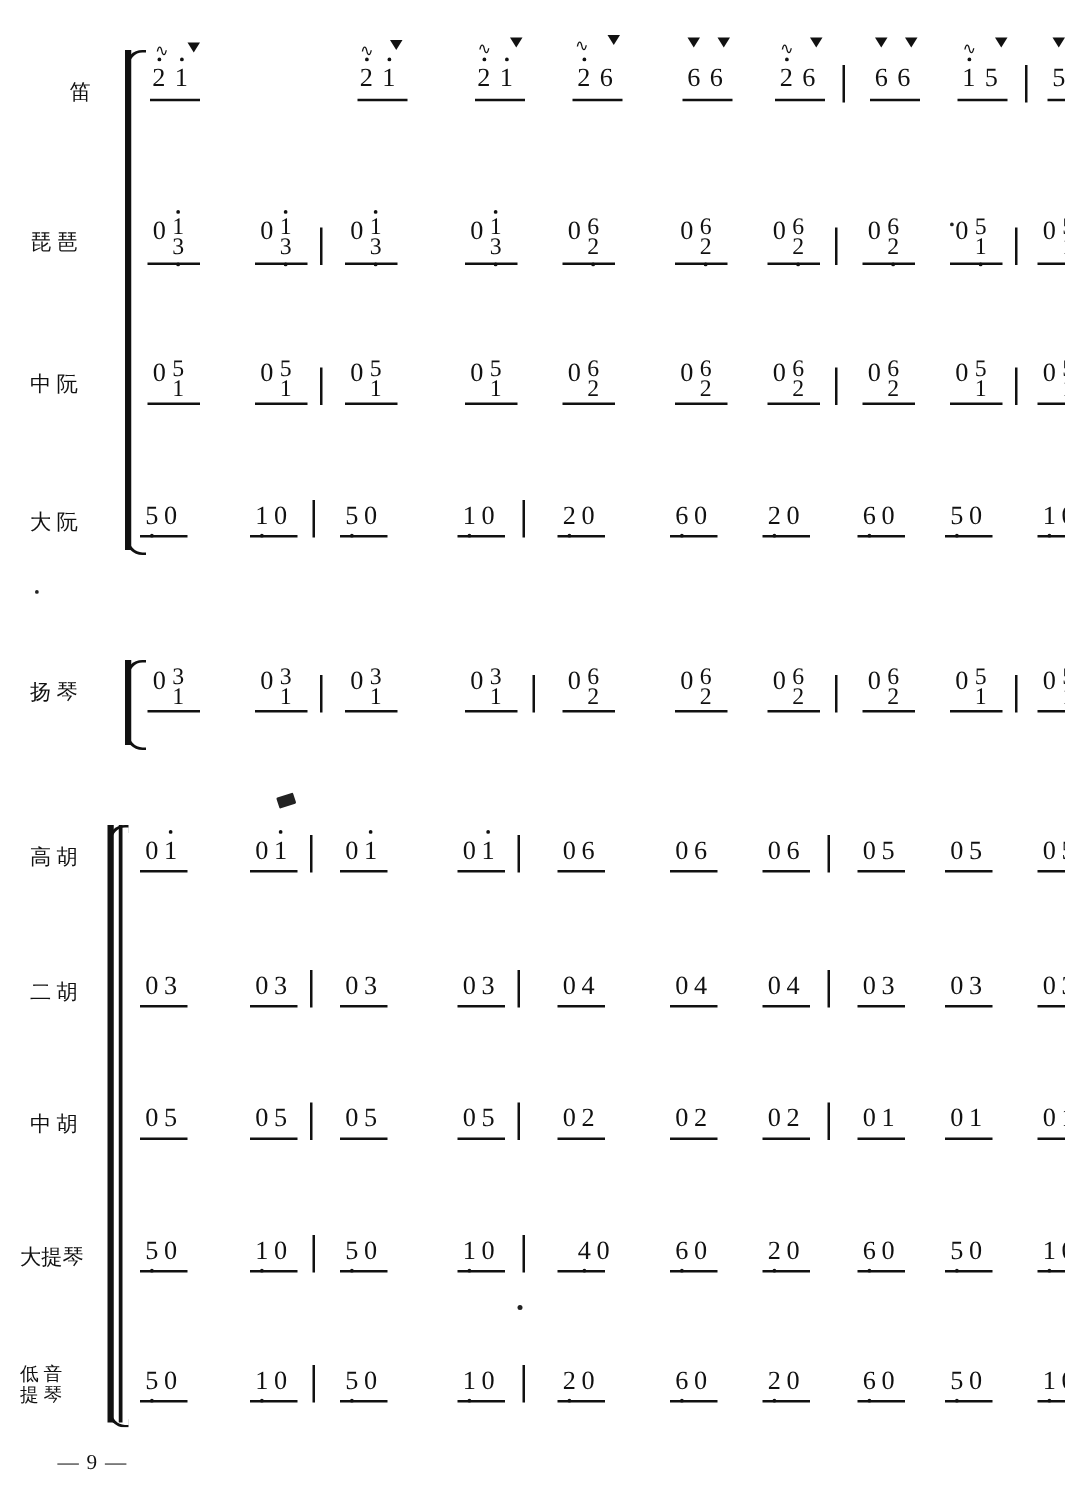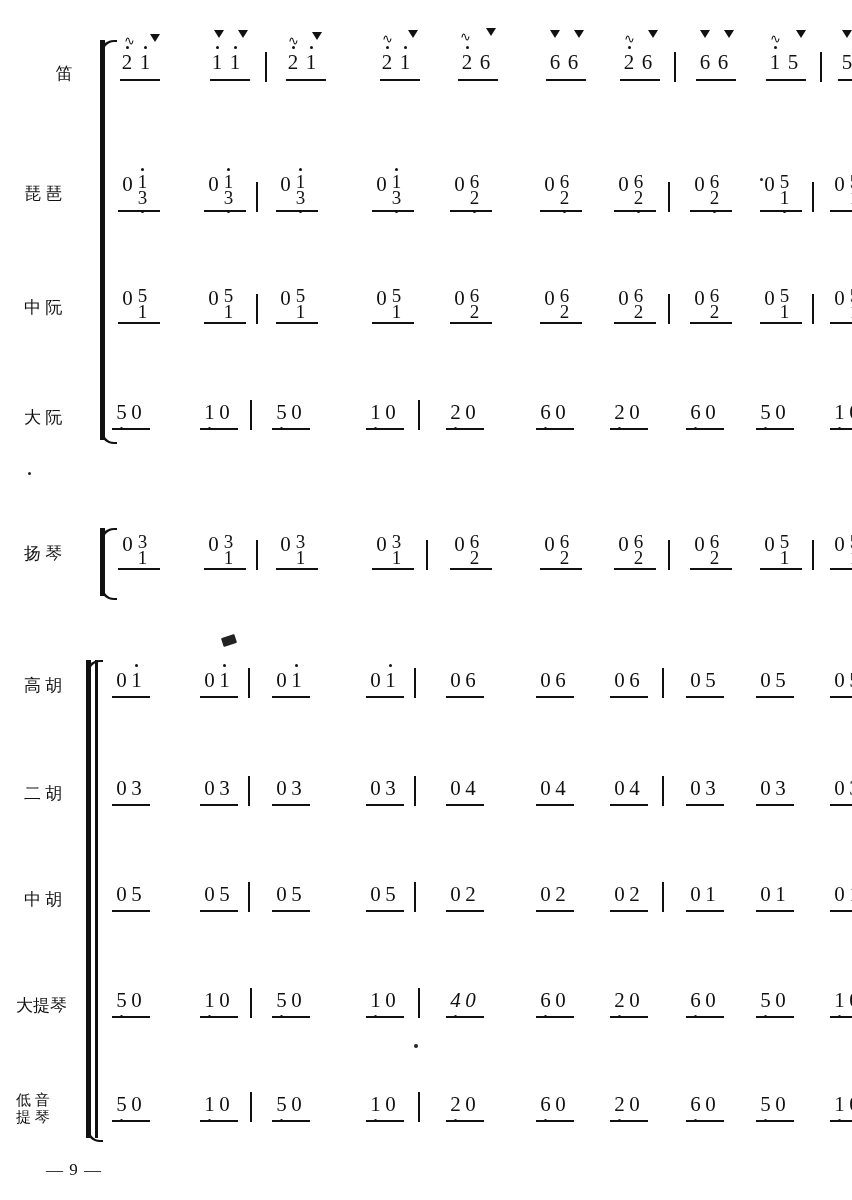--- a/index.html
+++ b/index.html
@@ -183,29 +183,20 @@
 
       <div class="cell" style="left:10px; width:74px;">
         <div class="orn" style="left:6px; top:-4px;">∿</div>
         <div class="tri" style="left:32px; top:-4px;"></div>
         <div class="notes">
           <span class="n wide">2<span class="dotu"></span></span><span class="n wide">1<span class="dotu"></span></span>
         </div>
         <div class="beam" style="left:2px; top:41px; width:40px;"></div>
       </div>
 
-      <div class="cell" style="left:100px; width:74px;">
-        <div class="tri" style="left:6px; top:-8px;"></div>
-        <div class="tri" style="left:30px; top:-8px;"></div>
-        <div class="notes">
-          <span class="n wide">1<span class="dotu"></span></span><span class="n wide">1<span class="dotu"></span></span>
-        </div>
-        <div class="beam" style="left:2px; top:41px; width:40px;"></div>
-        <div class="bar" style="left:57px; top:14px; height:30px;"></div>
-      </div>
 
       <div class="cell" style="left:172px; width:74px;">
         <div class="orn" style="left:8px; top:-4px;">∿</div>
         <div class="tri" style="left:32px; top:-6px;"></div>
         <div class="notes" style="left:4px;">
           <span class="n wide">2<span class="dotu"></span></span><span class="n wide">1<span class="dotu"></span></span>
         </div>
         <div class="beam" style="left:6px; top:41px; width:40px;"></div>
       </div>
 
@@ -806,21 +797,21 @@
         <div class="beam" style="left:2px; top:44px; width:38px;"></div>
       </div>
       <div class="cell" style="left:244px;width:90px;">
         <div class="notes" style="left:16px; top:18px;">
           <span class="n">1<span class="dotd"></span></span><span class="n">0</span>
         </div>
         <div class="beam" style="left:14px; top:44px; width:38px;"></div>
         <div class="bar" style="left:66px; top:16px; height:30px;"></div>
       </div>
       <div class="cell" style="left:336px;width:80px;">
-        <div class="notes" style="left:4px; top:18px;font-style:italic;">
+        <div class="notes" style="left:16px; top:18px;">
           <span class="n">4<span class="dotd"></span></span><span class="n">0</span>
         </div>
         <div class="beam" style="left:2px; top:44px; width:38px;"></div>
       </div>
       <div class="cell" style="left:426px;width:80px;">
         <div class="notes" style="left:4px; top:18px;">
           <span class="n">6<span class="dotd"></span></span><span class="n">0</span>
         </div>
         <div class="beam" style="left:2px; top:44px; width:38px;"></div>
       </div>

